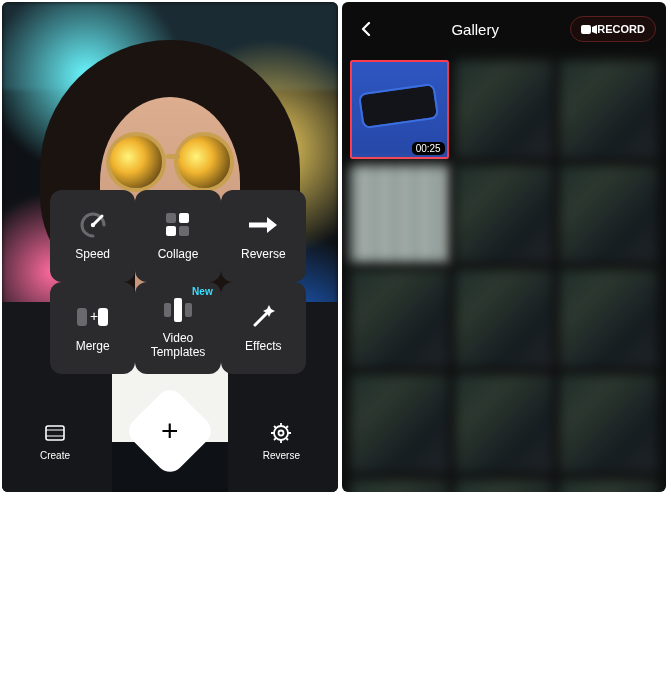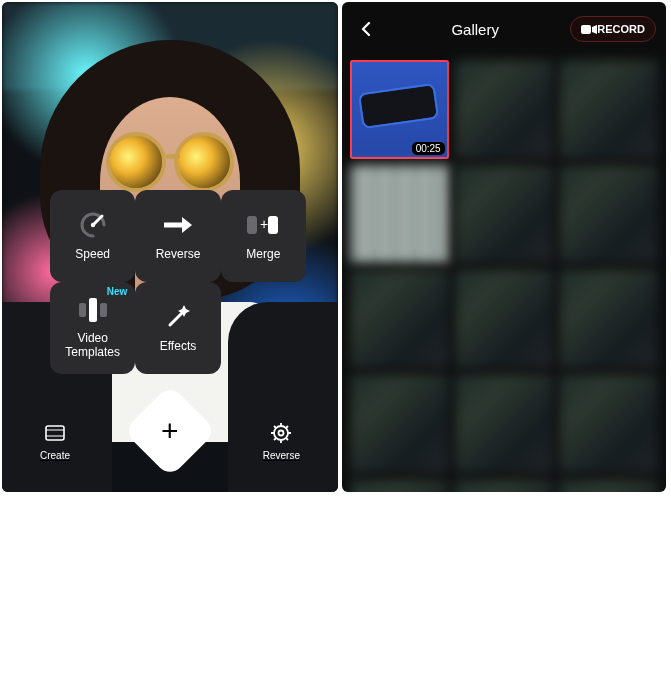--- a/index.html
+++ b/index.html
@@ -83,21 +83,20 @@
     color:#fff; font-size:12px; position:relative;
   }
   .tool .badge {
     position:absolute; top:4px; right:8px; font-size:10px; font-weight:600;
   }
   .tool-icon { height:28px; display:flex; align-items:center; justify-content:center; }
   .bottombar {
     position:absolute; left:0; right:0; bottom:0; height:84px;
     display:flex; align-items:center; justify-content:space-between;
     padding:0 38px 18px;
-    text-decoration:underline;
   }
   .bb-item { display:flex; flex-direction:column; align-items:center; gap:4px; color:#fff; font-size:10px; }
   .fab {
     position:absolute; left:50%; bottom:28px; transform:translateX(-50%);
     width:66px; height:66px; background:#fff;
     transform:translateX(-50%) rotate(45deg); border-radius:14px;
     display:flex; align-items:center; justify-content:center;
   }
   .fab span { transform:rotate(-45deg); font-size:30px; color:#000; font-weight:300; line-height:1; }
 
@@ -168,20 +167,31 @@
   <div class="tool-grid">
     <div class="tool">
       <div class="tool-icon">
         <svg width="30" height="30" viewBox="0 0 30 30">
             <path d="M15 26a11 11 0 1 1 11-11" fill="none" stroke="#6a6a6e" stroke-width="3" stroke-linecap="round"></path>
             <path d="M15 15 L24 6" stroke="#fff" stroke-width="3" stroke-linecap="round"></path>
             <circle cx="15" cy="15" r="2.2" fill="#fff"></circle>
           </svg>
       </div>
       <span>Speed</span>
+    </div>
+    <div class="tool">
+      <div class="tool-icon">
+        <svg width="26" height="26" viewBox="0 0 26 26">
+            <rect x="1" y="1" width="10" height="10" rx="2" fill="#6a6a6e"></rect>
+            <rect x="14" y="1" width="10" height="10" rx="2" fill="#fff"></rect>
+            <rect x="1" y="14" width="10" height="10" rx="2" fill="#fff"></rect>
+            <rect x="14" y="14" width="10" height="10" rx="2" fill="#6a6a6e"></rect>
+          </svg>
+      </div>
+      <span>Collage</span>
     </div>
     <div class="tool">
       <div class="tool-icon">
         <svg width="32" height="20" viewBox="0 0 32 20">
             <path d="M2 10h20" stroke="#fff" stroke-width="5"></path>
             <path d="M20 2l10 8-10 8z" fill="#fff"></path>
           </svg>
       </div>
       <span>Reverse</span>
     </div>

